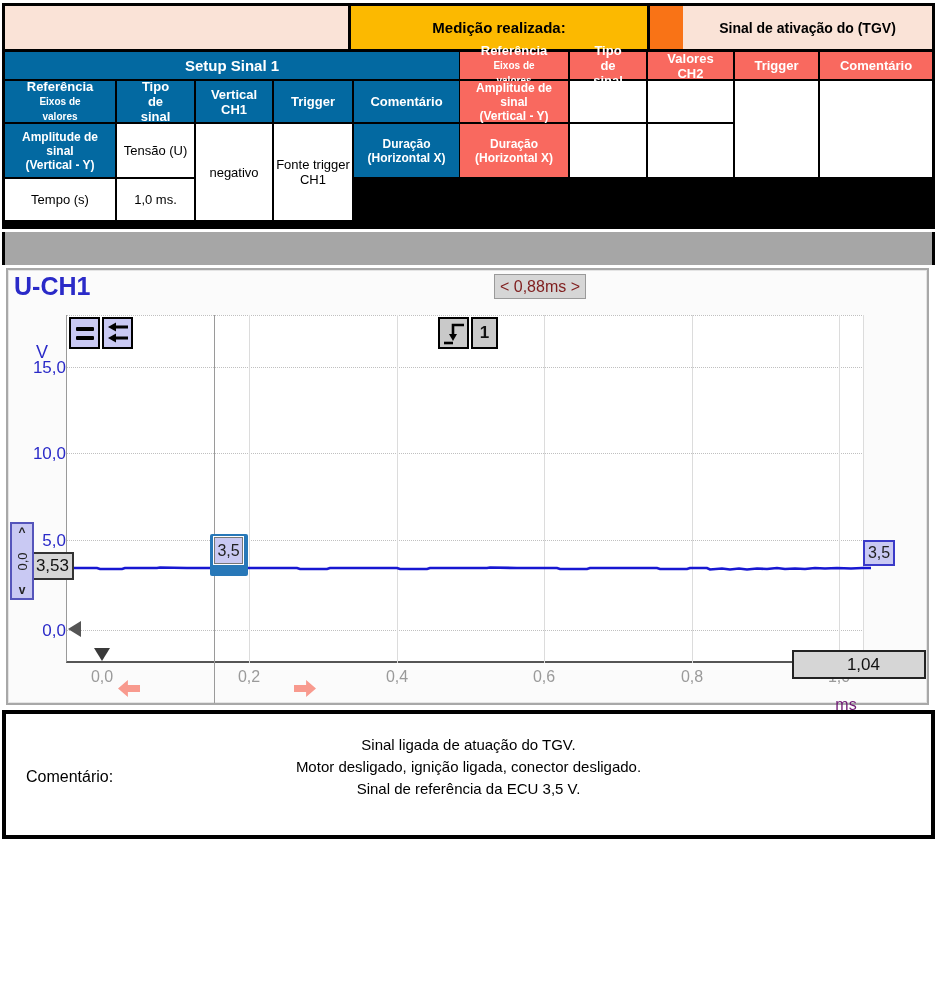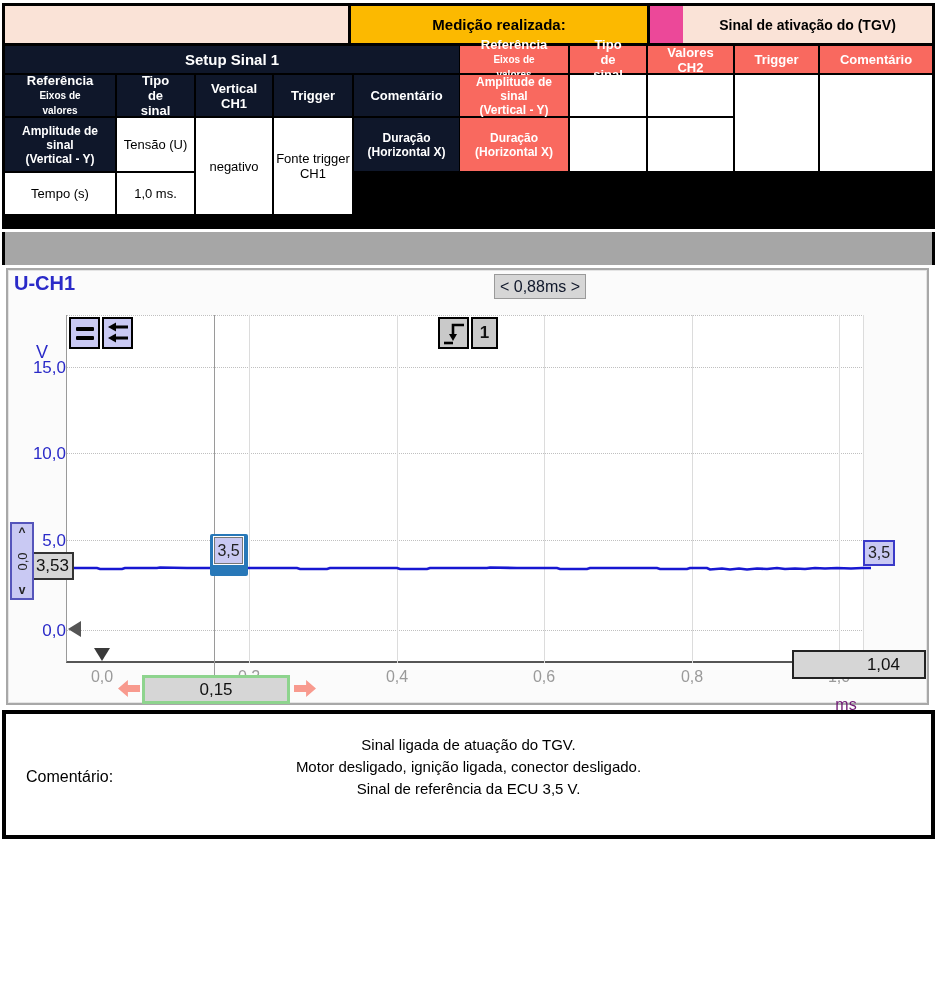--- a/index.html
+++ b/index.html
@@ -7,64 +7,64 @@
   body {
     width: 938px; height: 995px; position: relative;
     font-family: "Liberation Sans", sans-serif; color: #000; overflow: hidden;
   }
 
   
   .top-section {
     position: absolute; left: 2px; top: 3px; width: 933px; height: 226px;
     border: 3px solid #000; background: #000;
   }
-  .hdr-row { display: flex; height: 40px; border-bottom: 3px solid #000; background:#ec4899; }
+  .hdr-row { display: flex; height: 46px; border-bottom: 3px solid #000; background:#f97316; }
   .hdr-cell {
     display: flex; align-items: center; justify-content: center;
     font-weight: bold; font-size: 15px; background: #FAE3D7;
   }
   .hdr-blank { width: 346px; border-right: 3px solid #000; }
   .hdr-measure { width: 299px; border-right: 3px solid #000; background: #FCB900; }
   .hdr-value { flex: 1; font-size: 14px; margin-left: 33px; }
 
   .tables-row { display: flex; height: 174px; background:#000; }
   .setup-table {
     display: grid; grid-gap: 2px; background: #000; align-content: stretch;
   }
   .setup-table.left  { width: 455px; border-right: 1px solid #000;
     grid-template-columns: 110px 77px 76px 78px 1fr; grid-template-rows: 27px 41px 53px 41px; }
   .setup-table.right { flex: 1;
     grid-template-columns: 108px 76px 85px 83px 1fr; grid-template-rows: 27px 41px 53px 41px; }
   .cell { display:flex; flex-direction:column; align-items:center; justify-content:center; text-align:center; background:#fff; }
-  .c-accent1 { background: #0f172a; color: #fff; font-weight: bold; }
+  .c-accent1 { background: #0369a1; color: #fff; font-weight: bold; }
   .c-accent2 { background: #F9695F; color: #fff; font-weight: bold; }
   .t-title { grid-column: 1 / -1; font-size: 15px; }
   .t-head { font-size: 13px; line-height: 15px; padding: 0 16px; align-items: center; }
   .t-sub { font-size: 10px; font-weight: bold; }
   .t-rowlabel { font-size: 12px; line-height: 14px; padding: 0 2px; }
   .t-val { font-size: 13px; }
   .span2 { grid-row: span 2; }
 
   
   .gray-bar {
     position: absolute; left: 2px; top: 232px; width: 933px; height: 33px;
     background: #A6A6A6; border-left: 3px solid #000; border-right: 3px solid #000;
   }
 
   
   .scope-panel {
     position: absolute; left: 6px; top: 268px; width: 923px; height: 437px;
     background: #FBFBFB; border: 2px solid #A8A8A8;
     box-shadow: inset 0 0 0 1px #e4e4e4;
   }
-  .ch-label { position: absolute; left: 6px; top: 2px; font-size: 20px; font-weight: 600; color: #2A2AC8; }
+  .ch-label { position: absolute; left: 6px; top: 2px; font-size: 25px; font-weight: 600; color: #2A2AC8; }
   .window-box {
     position: absolute; left: 486px; top: 4px; width: 92px; height: 25px;
     background: #D6D6D6; border: 1px solid #9a9a9a; display:flex; align-items:center; justify-content:center;
-    font-size: 16px; color:#0f172a;
+    font-size: 16px; color:#7f1d1d;
   }
   .plot { position: absolute; left: 58px; top: 45px; width: 797px; height: 348px;
     background: #fff; border-left: 1px solid #9a9a9a; border-bottom: 2px solid #555; }
   .hg { position:absolute; left:0; width:797px; height:0; border-top:1px dotted #c0c0c0; }
   .vg { position:absolute; top:0; height:348px; width:0; border-left:1px solid #dcdcdc; }
   .cursor-line { position:absolute; left:147px; top:0; height:388px; width:0; border-left:1px solid #9a9a9a; z-index:1; }
   .trace-svg { position:absolute; left:0; top:245px; z-index:2; }
 
   .y-unit { position:absolute; left:28px; top:72px; font-size:18px; color:#2A2AC8; }
   .ytick { position:absolute; left:18px; width:40px; text-align:right; font-size:17px; color:#2A2AC8; }
@@ -108,21 +108,21 @@
     font-size:16px; color:#222;
   }
   .ground-marker { position:absolute; left:1px; top:306px; width:0; height:0; z-index:3;
     border-top:8px solid transparent; border-bottom:8px solid transparent; border-right:13px solid #555; }
   .trigger-marker { position:absolute; left:27px; top:333px; width:0; height:0; z-index:3;
     border-left:8px solid transparent; border-right:8px solid transparent; border-top:13px solid #3a3a3a; }
 
   .endtime-box {
     position:absolute; left:725px; top:335px; width:134px; height:29px; z-index:5;
     background:#D6D6D6; border:2px solid #222; font-size:17px; color:#111;
-    display:flex; align-items:center; justify-content:flex-end; padding-right:24px;
+    display:flex; align-items:center; justify-content:flex-end; padding-right:44px;
   }
   .timecursor-box {
     position:absolute; left:75px; top:360px; width:148px; height:29px; z-index:5;
     background:#D6D6D6; border:3px solid #8ED48E; font-size:17px; color:#111;
     display:flex; align-items:center; justify-content:center;
   }
   .pink-arrow { position:absolute; top:365px; width:22px; height:17px; background:#F89A8E; z-index:5; }
   .pink-arrow.left  { left:51px;  clip-path: polygon(0 50%, 45% 0, 45% 30%, 100% 30%, 100% 70%, 45% 70%, 45% 100%); }
   .pink-arrow.right { left:227px; clip-path: polygon(100% 50%, 55% 0, 55% 30%, 0 30%, 0 70%, 55% 70%, 55% 100%); }
 
@@ -276,21 +276,20 @@
     <span class="xtick" style="left:12px">0,0</span>
     <span class="xtick" style="left:159px">0,2</span>
     <span class="xtick" style="left:307px">0,4</span>
     <span class="xtick" style="left:454px">0,6</span>
     <span class="xtick" style="left:602px">0,8</span>
     <span class="xtick" style="left:749px">1,0</span>
     <span class="x-unit">ms</span>
 
     <div class="endtime-box">1,04</div>
     <div class="pink-arrow left"></div>
-    <div class="timecursor-box">0,15</div>
     <div class="pink-arrow right"></div>
   </div>
 </div>
 
 <div class="comment-box">
   <span class="comment-label">Comentário:</span>
   <div class="comment-lines">
     <div>Sinal ligada de atuação do TGV.</div>
     <div>Motor desligado, ignição ligada, conector desligado.</div>
     <div>Sinal de referência da ECU 3,5 V.</div>

